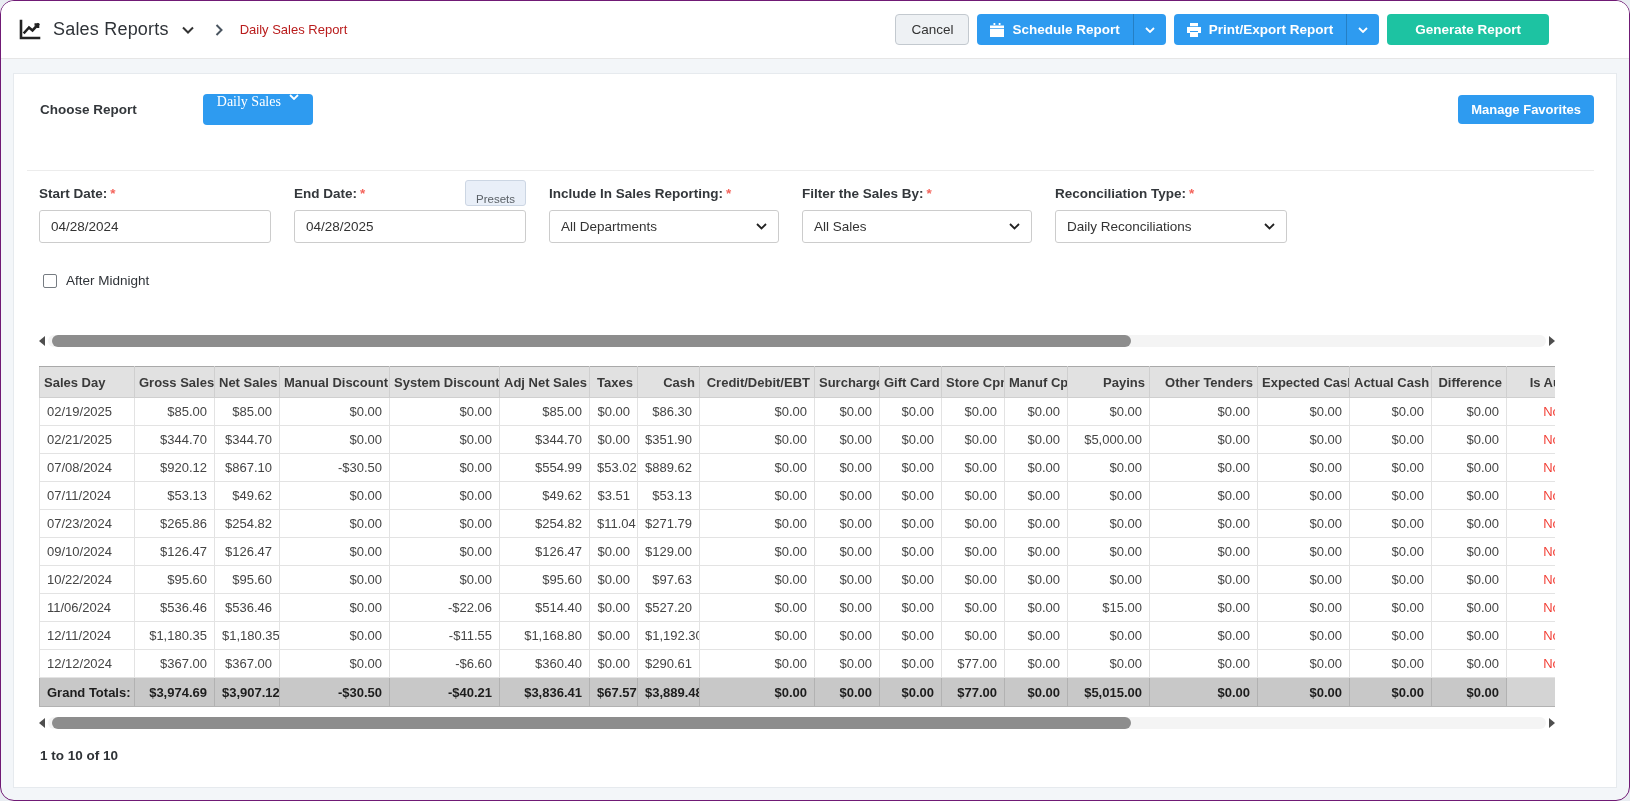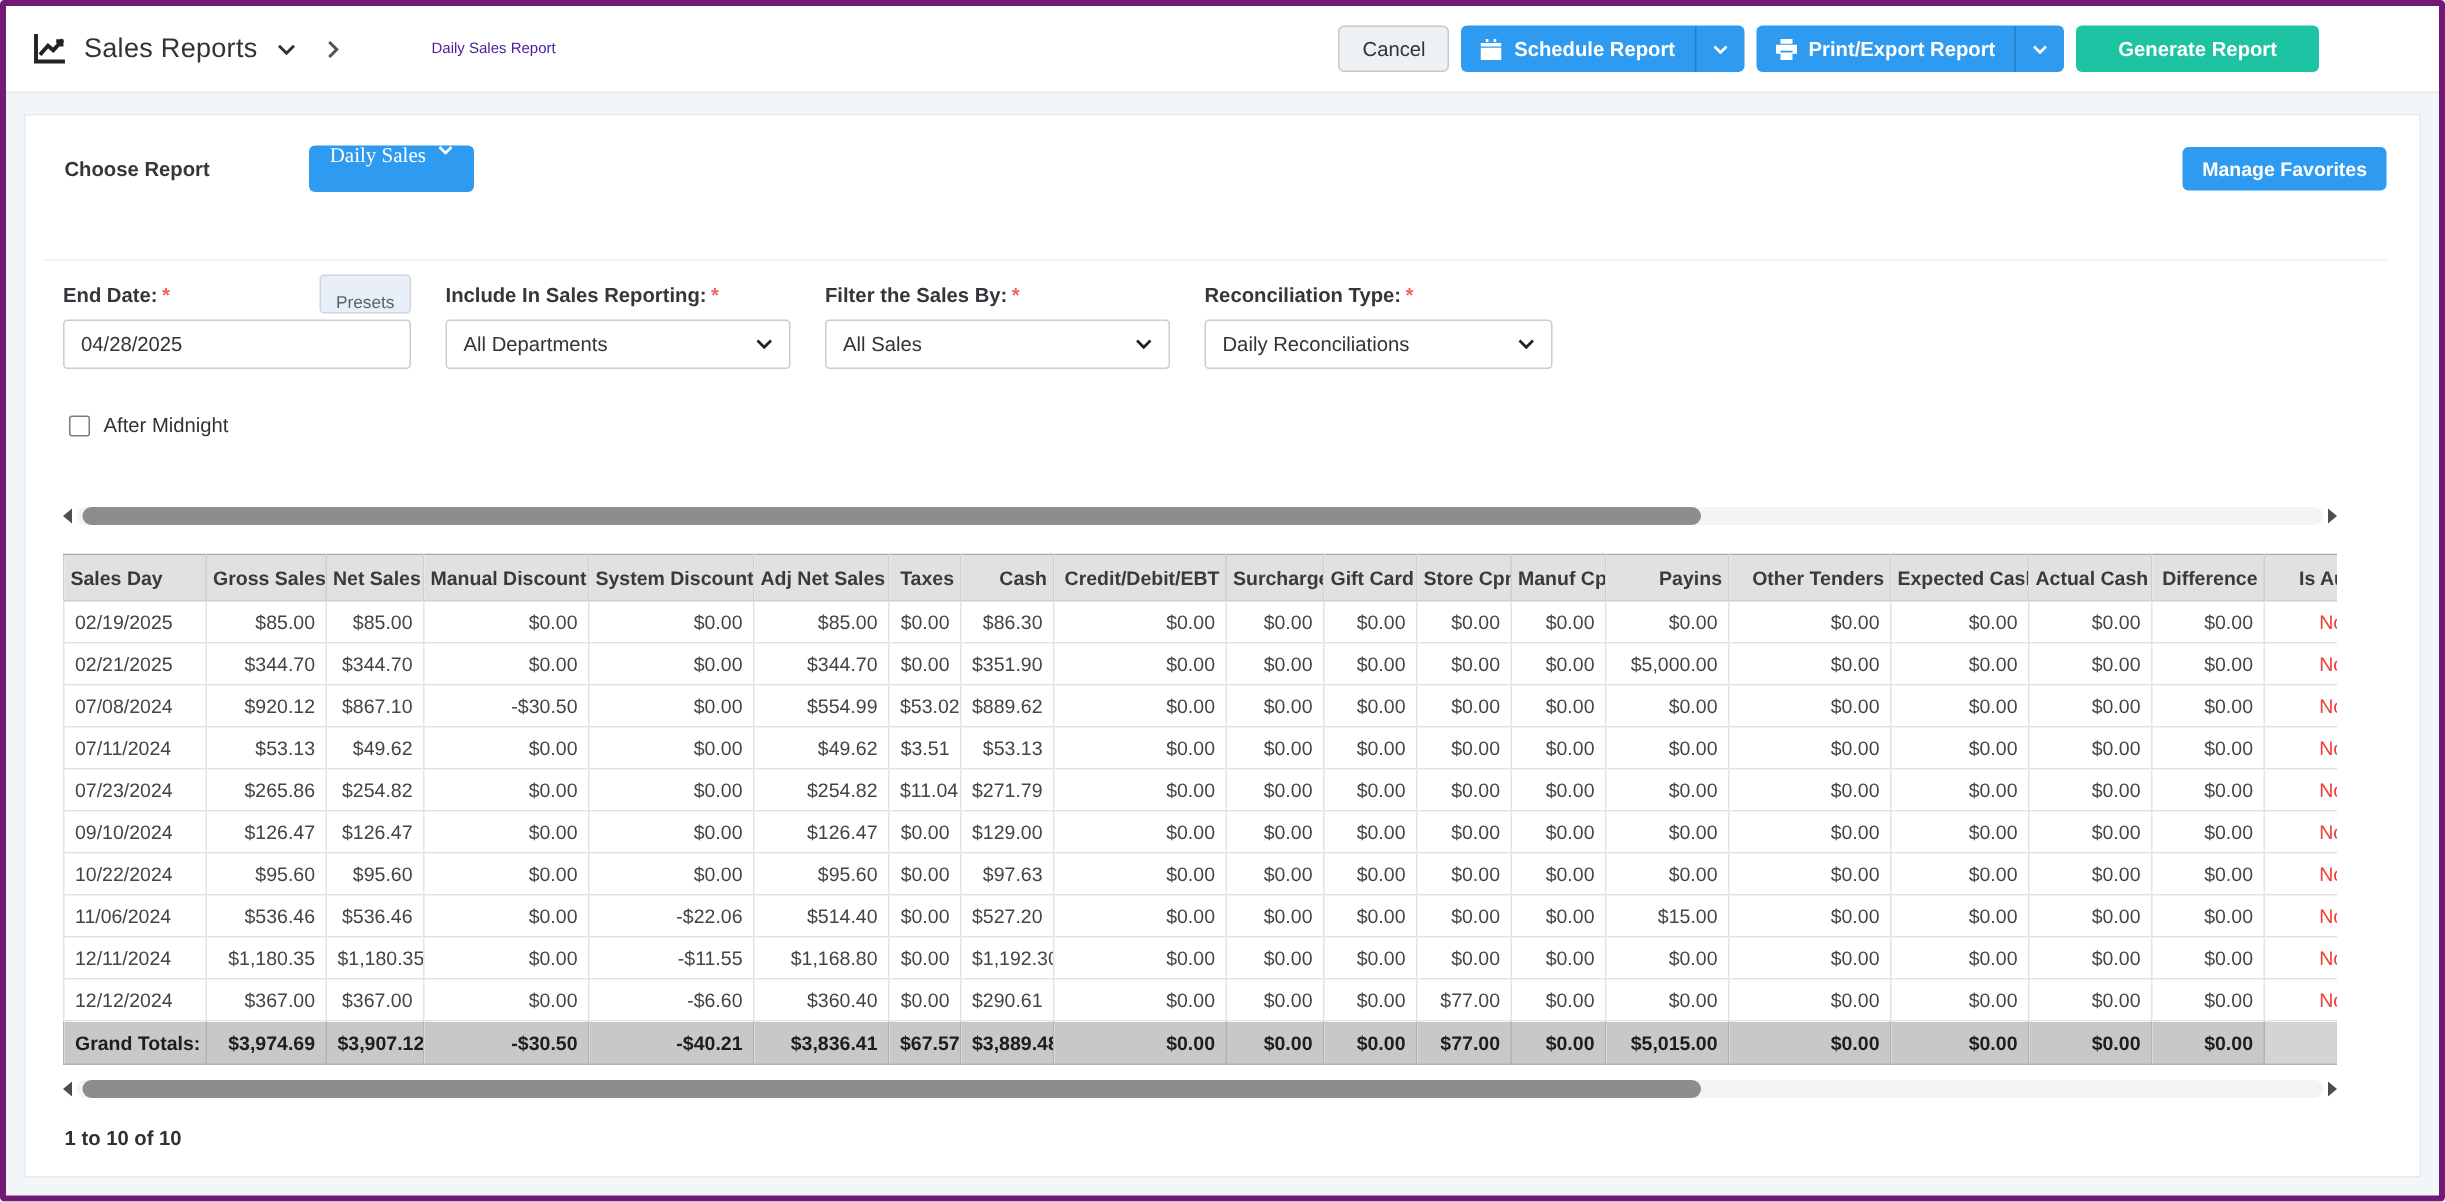--- a/index.html
+++ b/index.html
@@ -1,32 +1,32 @@
 <!DOCTYPE html>
 <html style="--accent: #2e9bf0; --teal: #1dc3a2; --danger: #f23f36;"><head>
 <meta charset="utf-8">
 <style>
   * { margin:0; padding:0; box-sizing:border-box; }
   html,body { background:#e9edf2; }
   body { font-family:"Liberation Sans","DejaVu Sans",sans-serif; }
   .page {
     position:relative; width:1630px; height:801px; overflow:hidden;
-    background:#f3f6f9; border:4px solid #701a75; border-radius:3px;
+    background:#f3f6f9; border:1px solid #701a75; border-radius:14px;
   }
   
   .topbar {
     height:58px; background:#fff; border-bottom:1px solid #e6e6e6;
     display:flex; align-items:center; padding:0 80px 0 17px;
   }
   .title-group { display:flex; align-items:center; gap:11px; }
   .app-icon { width:24px; height:24px; color:#222; display:flex; }
   .page-title { font-size:18px; color:#2f3338; letter-spacing:.2px; }
   .title-caret { color:#333; display:flex; margin-left:2px; }
   .crumb-sep { color:#4a5560; display:flex; margin:0 6px 0 10px; }
-  .breadcrumb { font-size:10px; color:#4c1d95;margin-left:45px; }
+  .breadcrumb { font-size:13px; color:#b91c1c; }
   .topbar-actions { margin-left:auto; display:flex; align-items:center; gap:8px; }
   .btn { border:none; cursor:pointer; border-radius:4px; font-family:inherit; white-space:nowrap; }
   .btn-cancel {
     height:31px; padding:0 15px; background:#eef1f4; border:1px solid #c3c9cf;
     color:#333; font-size:13.5px;
   }
   .btn-split { display:flex; align-items:stretch; height:31px; background:var(--accent); border-radius:4px; color:#fff; overflow:hidden; }
   .btn-split .main { display:flex; align-items:center; gap:8px; padding:0 13px; font-size:13.5px; font-weight:bold; cursor:pointer; }
   .btn-split .toggle { display:flex; align-items:center; padding:0 11px; border-left:1px solid rgba(0,0,0,.18); cursor:pointer; }
   .btn-generate { height:31px; padding:0 28px; background:var(--teal); color:#fff; font-size:13.5px; font-weight:bold; }
@@ -161,20 +161,26 @@
               <path d="M1 1l4 4 4-4"></path>
             </svg>
         </span>
       </button>
       <button class="btn btn-favorites">Manage Favorites</button>
     </div>
 
     <div class="divider"></div>
 
     <div class="filters">
+      <div class="field w232">
+        <div class="field-label-row">
+          <span class="field-label"><span>Start Date:</span><span class="req">*</span></span>
+        </div>
+        <input class="control" type="text" value="04/28/2024" style="">
+      </div>
       <div class="field w232">
         <div class="field-label-row">
           <span class="field-label"><span>End Date:</span><span class="req">*</span></span>
           <button class="btn btn-presets">Presets</button>
         </div>
         <input class="control" type="text" value="04/28/2025" style="">
       </div>
       <div class="field w230">
         <div class="field-label-row">
           <span class="field-label"><span>Include In Sales Reporting:</span><span class="req">*</span></span>

